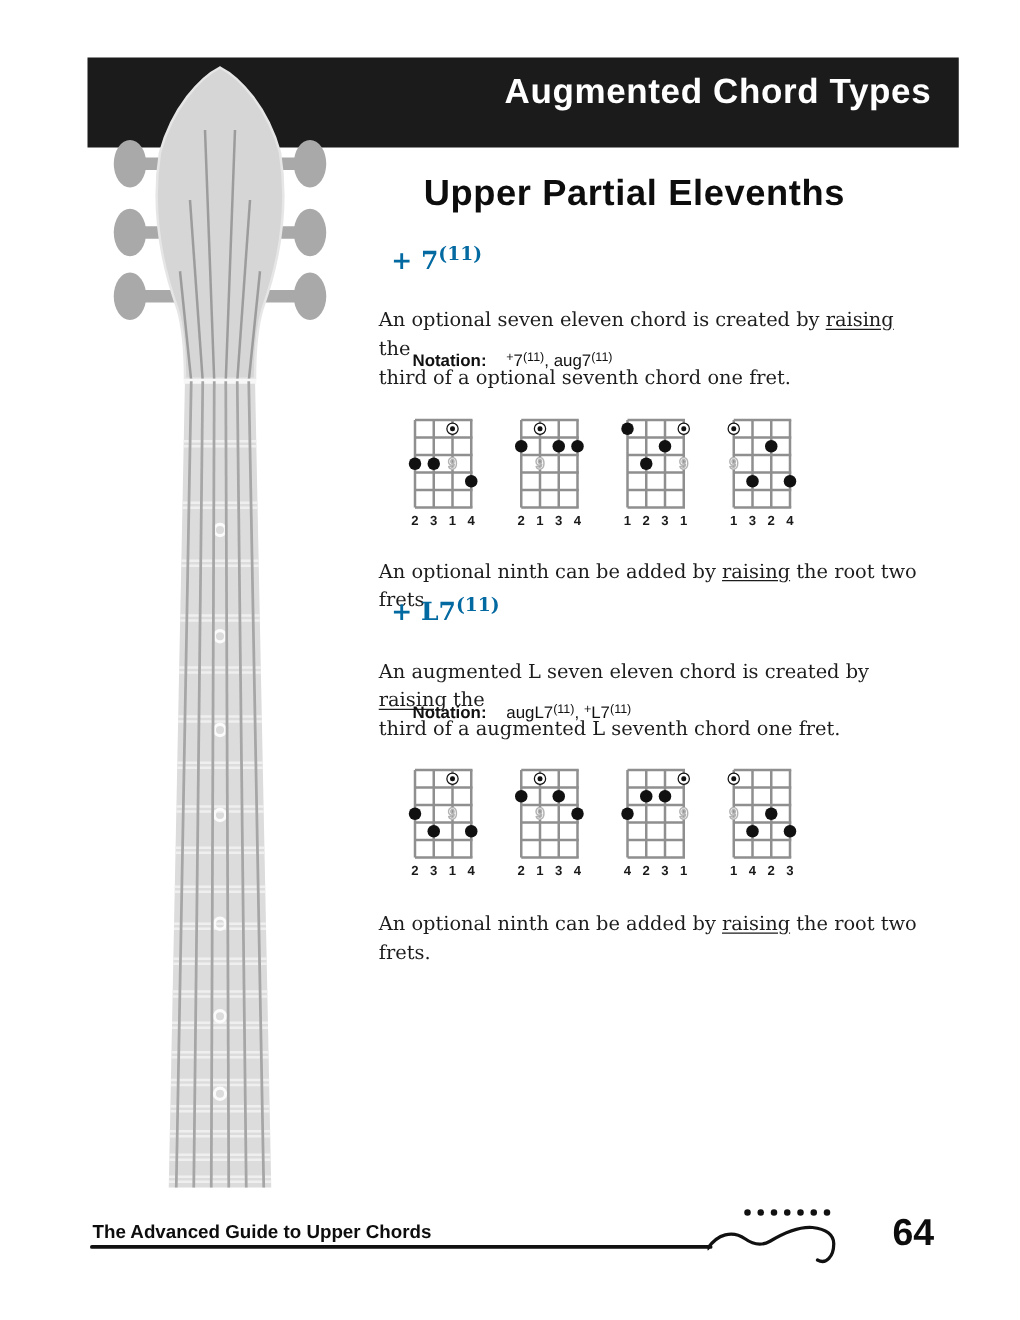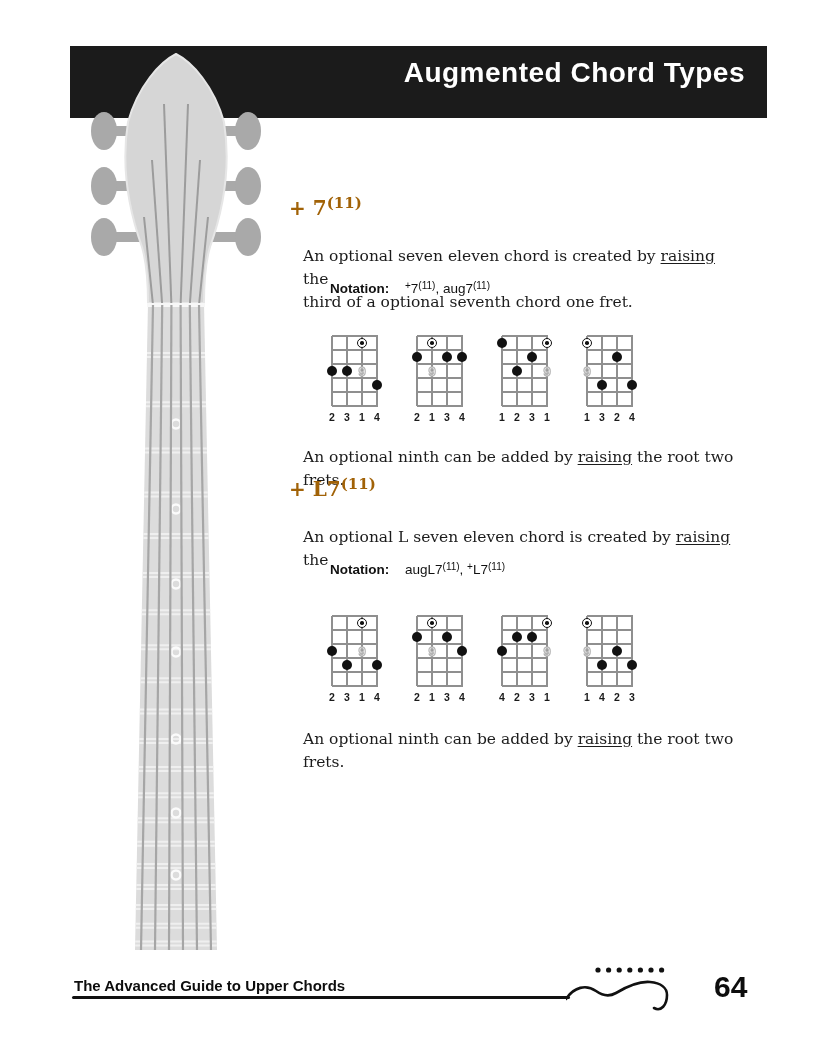--- a/index.html
+++ b/index.html
@@ -12,22 +12,22 @@
             box-sizing:border-box; z-index:1; }
   .banner-title { font-size:28px; font-weight:bold; color:#fff; letter-spacing:0.5px;
                   transform:translateY(-9px); }
 
   
   .neck-wrap { position:absolute; left:58px; top:42px; width:240px; height:920px; z-index:2; }
 
   
   .page-title { position:absolute; left:295px; top:139px; width:425px; text-align:center;
                 font-size:29px; font-weight:bold; color:#0d0d0d; letter-spacing:0.5px; }
-  .chord-heading { position:absolute; left:289px; font-family:"DejaVu Serif", serif;
-                   font-weight:bold; font-size:20px; color:#a16207; }
+  .chord-heading { position:absolute; left:313px; font-family:"DejaVu Serif", serif;
+                   font-weight:bold; font-size:20px; color:#0369a1; }
   .chord-heading .sup { font-size:15px; position:relative; top:-7px; }
   .h1 { top:196px; } .h2 { top:477px; }
 
   .desc { position:absolute; left:303px; width:432px; font-family:"DejaVu Serif", serif;
           font-size:15.5px; line-height:23px; color:#1c1c1c; }
   .d1 { top:229px; } .d2 { top:510px; }
   .o1 { top:430px; } .o2 { top:712px; }
   .u  { text-decoration:underline; text-underline-offset:2px; }
 
   .notation { position:absolute; left:330px; font-size:13.5px; color:#111; }
@@ -139,20 +139,21 @@
         <circle cx="118" cy="833" r="4.5" fill="none" stroke="#fbfbfb" stroke-width="2.5"></circle>
         <line x1="95" y1="263" x2="83" y2="908" stroke="#a6a6a6" stroke-width="2.2"></line>
         <line x1="104.2" y1="263" x2="97" y2="908" stroke="#a6a6a6" stroke-width="2.2"></line>
         <line x1="113.4" y1="263" x2="111" y2="908" stroke="#a6a6a6" stroke-width="2.2"></line>
         <line x1="122.6" y1="263" x2="125" y2="908" stroke="#a6a6a6" stroke-width="2.2"></line>
         <line x1="131.8" y1="263" x2="139" y2="908" stroke="#a6a6a6" stroke-width="2.2"></line>
         <line x1="141" y1="263" x2="153" y2="908" stroke="#a6a6a6" stroke-width="2.2"></line>
       </svg>
   </div>
 
+  <div class="page-title">Upper Partial Elevenths</div>
 
   <div class="chord-heading h1">
     <span>+ </span><span>7</span><span class="sup">(11)</span>
   </div>
   <p class="desc d1">
     <span>An optional seven eleven chord is created by </span><span class="u">raising</span><span> the</span><br>
     <span>third of a optional seventh chord one fret.</span>
   </p>
   <div class="notation n1">
     <span class="label">Notation:</span>
@@ -246,21 +247,22 @@
       </div>
     </div>
   <p class="desc o1">
     <span>An optional ninth can be added by </span><span class="u">raising</span><span> the root two frets.</span>
   </p>
 
   <div class="chord-heading h2">
     <span>+ </span><span>L7</span><span class="sup">(11)</span>
   </div>
   <p class="desc d2">
-    <span>An optional L seven eleven chord is created by </span><span class="u">raising</span><span> the</span><br>
+    <span>An augmented L seven eleven chord is created by </span><span class="u">raising</span><span> the</span><br>
+    <span>third of a augmented L seventh chord one fret.</span>
   </p>
   <div class="notation n2">
     <span class="label">Notation:</span>
     <span><span class="nsup"></span><span>augL7</span><span class="nsup">(11)</span><span>, </span></span>
     <span><span class="nsup">+</span><span>L7</span><span class="nsup">(11)</span><span></span></span>
   </div>
   <div class="diagrow r2">
       <div class="diag">
         <div class="gline" style="left: -0.75px; top: 0px; width: 1.5px; height: 70px;"></div>
         <div class="gline" style="left: 14.25px; top: 0px; width: 1.5px; height: 70px;"></div>

